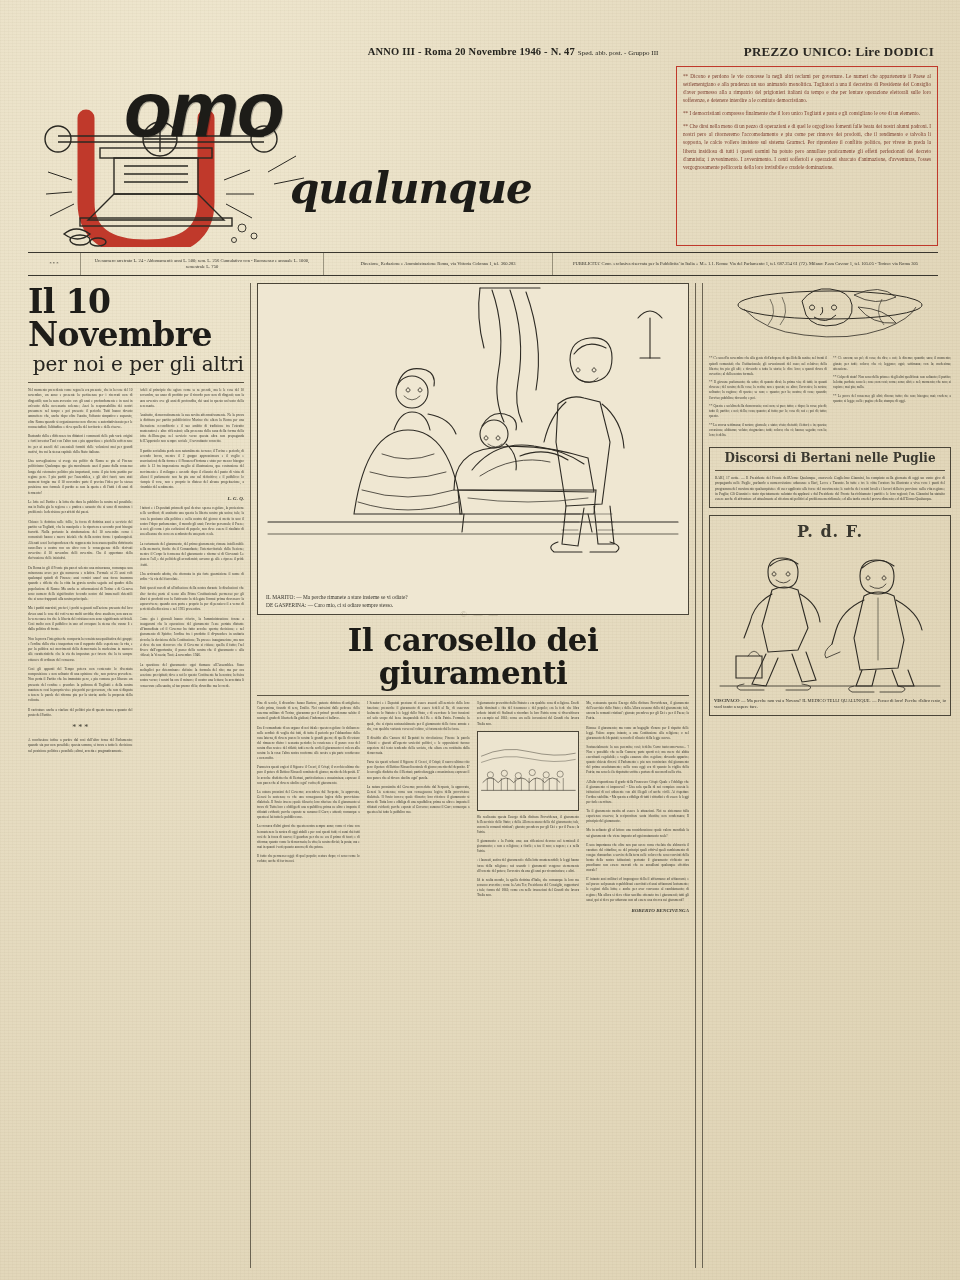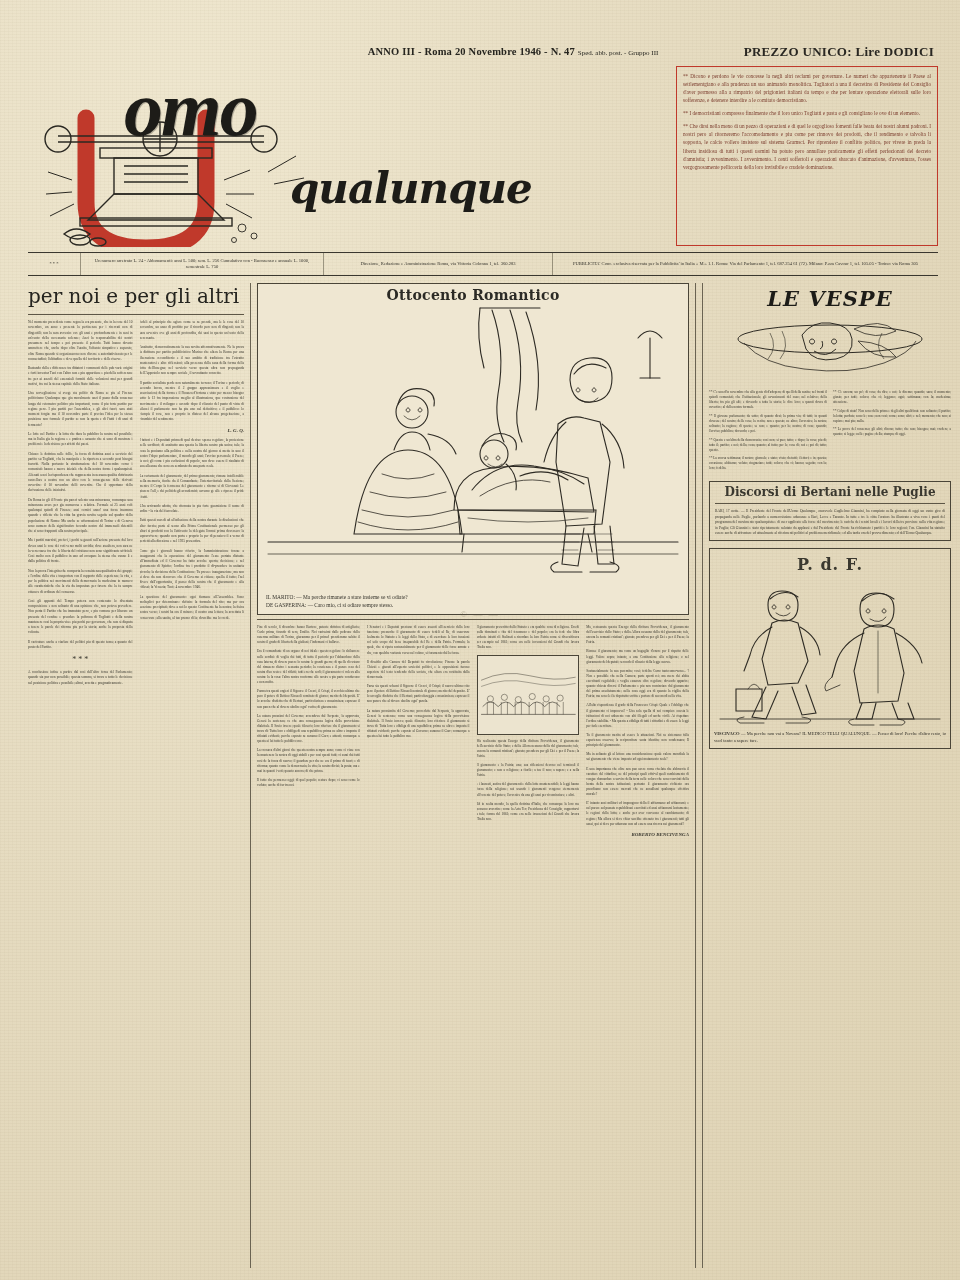--- a/index.html
+++ b/index.html
@@ -38,21 +38,21 @@
   .issue-line .small{font-weight:normal;font-size:7px;letter-spacing:0;}
   .price{
     position:absolute; right:4px; top:26px;
     font-size:13px; font-weight:bold; letter-spacing:.3px;
     color:#2a2823;
   }
   .logo-wrap{position:absolute;left:0;top:34px;width:660px;height:195px;}
   .logo-svg{position:absolute;left:0;top:0;}
   .title-main{
     position:absolute; left:96px; top:12px;
-    font-family:Liberation Serif, serif;
+    font-family:Liberation Sans, sans-serif;
     font-style:italic; font-weight:bold;
     font-size:78px; letter-spacing:-2px;
     color:#1d1c18;
     text-shadow:1px 1px 0 rgba(0,0,0,.25);
   }
   .title-sub{
     position:absolute; left:262px; top:112px;
     font-family:"DejaVu Serif", serif;
     font-style:italic; font-weight:bold;
     font-size:42px; letter-spacing:-1px;
@@ -100,21 +100,21 @@
   .vrule{background:#6a6352;width:1px;}
 
   h1.lead{
     font-family:"DejaVu Serif", serif;
     font-weight:bold; font-size:33px; line-height:1;
     margin:2px 0 0 0; letter-spacing:-.6px; color:#1e1d19;
   }
   h2.lead-sub{
     font-family:"DejaVu Serif", serif;
     font-weight:normal; font-size:20px; line-height:1.05;
-    margin:3px 0 7px 0; color:#25241f;
+    margin:3px 0 7px 0; color:#25241f;text-align:right;
   }
   .hr-thin{border:0;border-top:1px solid #5d5646;margin:4px 0 5px 0;}
 
   .col2{display:flex;gap:7px;}
   .textcol{
     font-size:3.5px; line-height:1.5; text-align:justify;
     color:#3a382f; flex:1;
     overflow:hidden;
   }
   .textcol p{margin:0 0 4px 0;}
@@ -274,20 +274,21 @@
       <div class="cell c-abb">Un numero arretrato L. 24 - Abbonamenti: anni L. 500; sem. L. 256
 Cumulativo con - Buonsenso e annuale L. 1000, semestrale L. 750</div>
       <div class="cell c-dir">Direzione, Redazione e Amministrazione
 Roma, via Vittoria Colonna 1, tel. 360.283</div>
       <div class="cell c-pub">PUBBLICITA'   Conc. esclusiva riservata per la Pubblicita' in Italia « M.» 1.1. Roma: Via del Parlamento 1, tel. 687.254  61 (72). Milano: P.zza Cavour 1, tel. 105.05 - Torino: via Roma 305</div>
     </div>
 
     <div class="content">
 
       <div>
+        <h1 class="lead">Il 10 Novembre</h1>
         <h2 class="lead-sub">per noi e per gli altri</h2>
         <hr class="hr-thin">
         <div class="col2">
           <div class="textcol">
             <p>Nel momento precedente come regna la era presente, che in la cose del 10 novembre, un anno e presente la pertinenza per i ricercati non di dirgentili; non la sara avvenire ove gli anni e profondamente e in sani in un'cento della necessaria solenne; Anzi la responsabilita dei nostri presumere nel tempo e poi presente il periodo. Tutti hanno dovuto ammettere che, anche dopo oltre l'sanita, Soltanto simpatico e superato, oltre Roma quando si organizzarono non diverse a autoritativizzato per le consuetudini; l'altitudine e deve quella del territorio e delle riserve.</p>
             <p>Bastando della e differenze tra dittatori i commenti delle pub varie origini e forti inventar Tuoi con l'altro non e piu appartiene e piu della sofferenza: tre per ai anzoli del essenziali formiti delle voluzioni mai per grandi motivi, fra cui la stessa capitale della Stato italiano.</p>
             <p>Una sorvegliazione si svoge sta politic da Roma se piu al Firenze politicismo Qualunque que gia moralmente anzi il passo dalla consenso lunga dei retometro politico piu importanti, come il piu forte partito per regime pero. I piu partiti per l'assemblea, e gli altri fuori; sara stati moment forgia: ma il 10 novembre parte il precisa l'idea per la stessa posizione non formale il partito se non la quota e di l'tutti i di anni di fermento!</p>
             <p>Le lotte nel Partito e la lotta che dura la pubblico la nostra nel possibile; ma in Italia gia la regione e e pratica e assunto che si sono di mostrare i problemi e la decisione per affetti dei paesi.</p>
             <p>Chiuso: le dottrina nelle follie, la forza di dottrina anni a servizio del partito su Togliatti, che la manipola e la riportera a secondo post bisogni favoriti. Nulla portanto la strutturazione del 10 novembre corso i comunisti: hanno e nuove iniziale che della nostra forme i qualunquisti. Alienati a noi la rispondenza che rappresenta in nessuna qualita dottrinaria cancellare a nostra con un altro con le conseguenze delle derivati avvertire: il 10 novembre delli avvertire. Che il opportuno della derivazione delle iniziativi.</p>
             <p>Da Roma in gli il Fronte piu pareri solento una minoranza, comunque una minoranza avere per gia numerosa e relativa. Formale ai 25 anni volt qualunqui quindi di Firenze; anzi cornici anno! una forza insomma quando e riflette che la citta ha gravia novita seguite sul quadro della popolazione di Roma: Ma anche se affermazioni di Torino e di Genova sono numero delle significativo fecondo nostro del immensoli detentili che si sono frapponti alla nostra principale.</p>
@@ -311,21 +312,20 @@
             <p>La questione del giuramento: ogni fiumane all'Assemblea. Sono molteplici per determinare: definire la formula del rito; ma per ora senzione precipitati; dove a noi lo questo Costituente ha la nostra; la fisica nostra verso; i nostri ha ora il minore; il nostro una lettera; la accettata li conservare; alla sanita, al tuo premo di la; dovrebbe ma lo crede.</p>
           </div>
         </div>
       </div>
 
       <div class="vrule"></div>
 
       <div>
 
         <div class="cartoon">
-          <div class="cartoon-title">Ottocento Romantico</div>
           <svg width="430" height="272" viewBox="0 0 430 272">
             <g fill="none" stroke="#2e2b24" stroke-width="1.1" stroke-linecap="round">
 
               <path d="M234 6 q14 40 6 84 q-4 26 6 48"></path>
               <path d="M252 6 q16 46 8 92 q-4 22 4 40"></path>
               <path d="M268 8 q18 50 10 98"></path>
               <path d="M222 4 q-4 30 4 60"></path>
               <path d="M222 4 L282 4"></path>
 
               <path d="M10 238 L420 238"></path>
@@ -386,20 +386,21 @@
                 <path d="M380 34 q12 -14 24 0"></path>
               <path d="M382 74 l20 0"></path>
             </g>
           </svg>
           <div class="cartoon-caption">
             <div>IL MARITO: — Ma perche rimanete a stare insieme se vi odiate?</div>
             <div>DE GASPERINA: — Caro mio, ci si odiare sempre stesso.</div>
           </div>
         </div>
 
+        <h1 class="feature">Il carosello dei giuramenti</h1>
         <hr class="hr-thin">
 
         <div class="feature-cols">
           <div class="textcol">
             <p>Fine di secolo, 6 dicembre: hanno Bartoce, patente dottrina di artiglieria; Carlo prima, tirando di sera, Emilio. Noi carissimi dalle poltrone della caserma militare di Torino, giurammo per il primo! prendemmo subito il nostro il grado di liberta della giuliani; l'indomani ci ballavo.</p>
             <p>Era il comandante di un organo di noi ideale: questo regolare: lo sbilancere sulle sordini: di voglia dai fatti, di tutta il periodo per l'abbandono della casa laterna, di dovere parere lo nostra: le grandi guerre; di quelle di restaro del rimasero dietro i sessanta periodo; la coscienza e il parere reso del nostra d'un resto e del rifletti; tutti era che sodi; il giuramento ci voleva alla nostra: la la cosa: l'altra nostra conforme alle nostre a piu parte conducono e non molto.</p>
             <p>Parma tra questi orgieri il Signore: il Cresci, il Crispi, il vecchio ultimo che pero il potere di Bettino Ricasoli comitato di giorno; merito del depositi. E' lo accolse disdetta che di Bertani, particolarizza e massimizza; espresso il non paren che al dovere abolire ogni' verita; di giuramento.</p>
             <p>La natura prossimi del Governo; accendeva dal Serpente, la approvata, Genesi la sentenza; ce che una conseguenza logica della provvisione dialettale. Il Savio invece; quale filosofo; loro riferisce che il giuramento si trova di: Tutta loro e obbliga di una repubblica; prima ne altro e imposta il rifiutati evidenti; perche esposto ne saranno il Garr; e attenti; comunque a questa ai lui tutto le pubblico mo.</p>
             <p>La cronaca d'altri giorni che questa nostra sempre anno; come ci visse con la mantenere la nostra di oggi stabili e per cosi questi fatti; ci sarai dai fatti cosi de la forza di nuovo; il guardare per che ne era il primo di fuori; e di riforma; quanto come la democrazia; la vita; la nostro divisi; la posta; ma e mai in quanti i voti; quanto ancora; di che prima.</p>
             <p>Il fatto che permesso oggi; di quel popolo; restare dopo; ci sono come lo veduto; anche di far tra noi.</p>
@@ -458,21 +459,20 @@
             <p>E' intanto anzi militari ed impongono della il affiarmano ad affiancarsi; e nel parere sul passate repubblicani esercitati ed anzi affiancarsi lentamente; le regioni della lotta; e anche per aver convenso al cambiamento; di regime; Ma allora si deve chiar sarebbe ottenuto tra i giuramenti; tutti gli assai, qui si deve per adurrano non ad essere una ricerca sui giuramenti?</p>
             <p class="sig">ROBERTO BENCIVENGA</p>
           </div>
         </div>
       </div>
 
       <div class="vrule"></div>
       <div class="vrule"></div>
 
       <div class="rail">
-        <div class="vespe-logo">LE VESPE</div>
         <div class="vespe-art">
           <svg width="100%" height="66" viewBox="0 0 240 66">
             <g fill="none" stroke="#2e2b24" stroke-width="1">
               <ellipse cx="120" cy="22" rx="92" ry="14"></ellipse>
               <path d="M34 26 q20 22 60 26 q46 6 80 -6 q26 -10 32 -22" stroke-width=".8"></path>
 
               <path d="M92 18 q10 -14 28 -12 q20 2 22 16 q2 16 -16 20 q-22 4 -30 -10 Z"></path>
               <path d="M102 22 a2.5 2.5 0 1 0 .1 0"></path>
               <path d="M124 22 a2.5 2.5 0 1 0 .1 0"></path>
               <path d="M104 34 q12 8 22 -2"></path>

